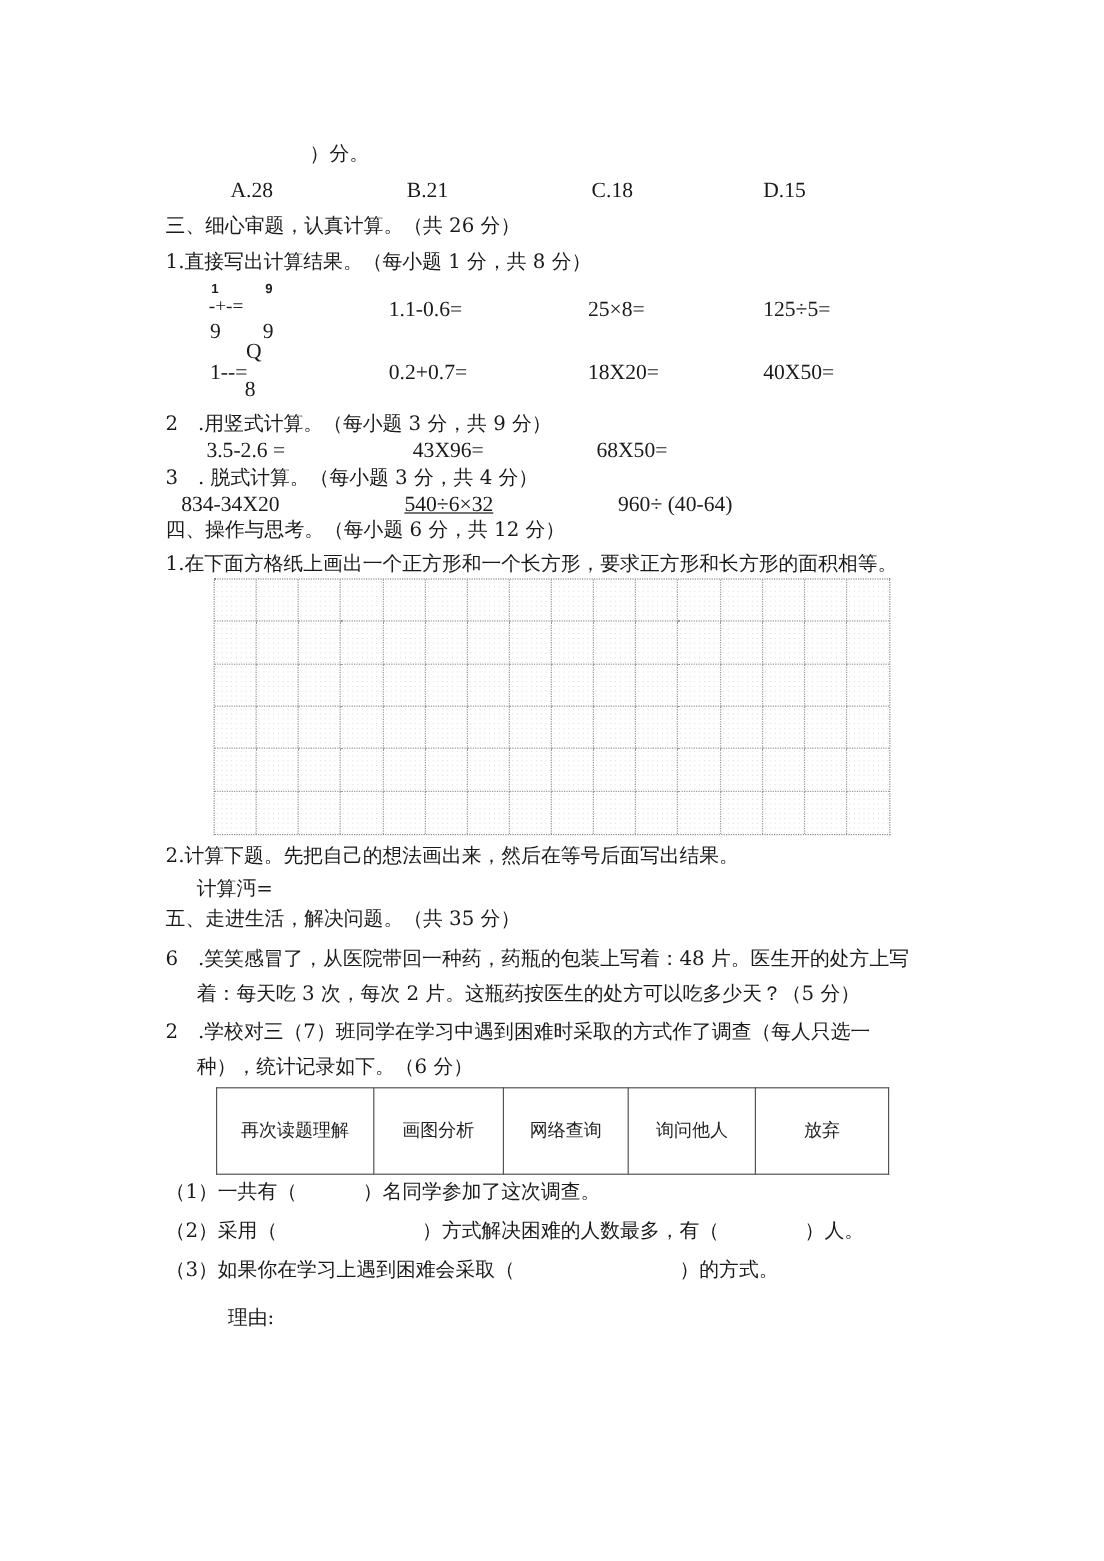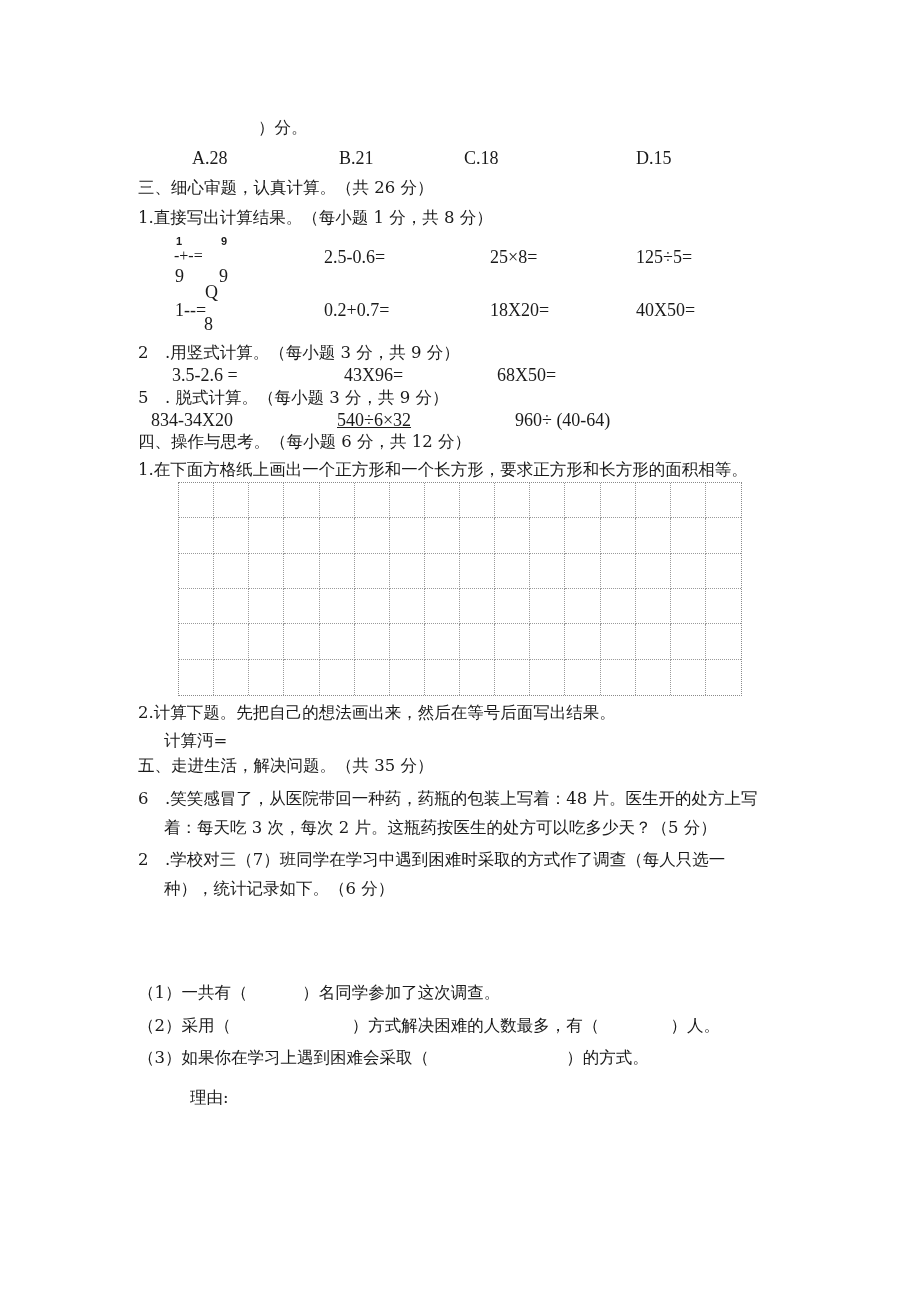--- a/index.html
+++ b/index.html
@@ -55,48 +55,48 @@
       margin-top: 2px;
     }
     .tally-small { display: inline-block; vertical-align: bottom; font-size: 20px; margin-top: 14px; margin-right: 6px; }
   </style>
 </head>
 <body>
 
 <div class="abs txt" style="left:258px; top:120px;">）分。</div>
 <div class="abs num" style="left:192px; top:149px;">A.28</div>
 <div class="abs num" style="left:339px; top:149px;">B.21</div>
-<div class="abs num" style="left:464px; top:149px;">C.18</div>
+<div class="abs num" style="left:493px; top:149px;">C.18</div>
 <div class="abs num" style="left:636px; top:149px;">D.15</div>
 
 <div class="abs txt" style="left:138px; top:180px;">三、细心审题，认真计算。（共 26 分）</div>
 <div class="abs txt" style="left:138px; top:210px;">1.直接写出计算结果。（每小题 1 分，共 8 分）</div>
 
 <div class="abs small-bold" style="left:176px; top:236px;">1</div>
 <div class="abs small-bold" style="left:221px; top:236px;">9</div>
 <div class="abs num" style="left:174px; top:248px; font-size:16px;">-+-=</div>
 <div class="abs num" style="left:175px; top:267px;">9</div>
 <div class="abs num" style="left:219px; top:267px;">9</div>
-<div class="abs num" style="left:324px; top:248px;">2.5-0.6=</div>
+<div class="abs num" style="left:324px; top:248px;">1.1-0.6=</div>
 <div class="abs num" style="left:490px; top:248px;">25×8=</div>
 <div class="abs num" style="left:636px; top:248px;">125÷5=</div>
 
 <div class="abs num" style="left:205px; top:283px;">Q</div>
 <div class="abs num" style="left:175px; top:301px;">1--=</div>
 <div class="abs num" style="left:204px; top:315px;">8</div>
 <div class="abs num" style="left:324px; top:301px;">0.2+0.7=</div>
 <div class="abs num" style="left:490px; top:301px;">18X20=</div>
 <div class="abs num" style="left:636px; top:301px;">40X50=</div>
 
 <div class="abs txt" style="left:138px; top:345px;">2 .用竖式计算。（每小题 3 分，共 9 分）</div>
 <div class="abs num" style="left:172px; top:366px;">3.5-2.6 =</div>
 <div class="abs num" style="left:344px; top:366px;">43X96=</div>
 <div class="abs num" style="left:497px; top:366px;">68X50=</div>
 
-<div class="abs txt" style="left:138px; top:390px;">5 . 脱式计算。（每小题 3 分，共 9 分）</div>
+<div class="abs txt" style="left:138px; top:390px;">3 . 脱式计算。（每小题 3 分，共 4 分）</div>
 <div class="abs num" style="left:151px; top:411px;">834-34X20</div>
 <div class="abs num" style="left:337px; top:411px;text-decoration:underline;">540÷6×32</div>
 <div class="abs num" style="left:515px; top:411px;">960÷ (40-64)</div>
 
 <div class="abs txt" style="left:138px; top:434px;">四、操作与思考。（每小题 6 分，共 12 分）</div>
 <div class="abs txt" style="left:138px; top:462px;">1.在下面方格纸上画出一个正方形和一个长方形，要求正方形和长方形的面积相等。</div>
 
 <div class="grid" id="grid">
     <div class="cell"></div>
     <div class="cell"></div>
@@ -200,19 +200,26 @@
 <div class="abs txt" style="left:164px; top:733px;">计算沔=</div>
 
 <div class="abs txt" style="left:138px; top:758px;">五、走进生活，解决问题。（共 35 分）</div>
 <div class="abs txt" style="left:138px; top:791px;">6 .笑笑感冒了，从医院带回一种药，药瓶的包装上写着：48 片。医生开的处方上写</div>
 <div class="abs txt" style="left:164px; top:820px;">着：每天吃 3 次，每次 2 片。这瓶药按医生的处方可以吃多少天？（5 分）</div>
 <div class="abs txt" style="left:138px; top:852px;">2 .学校对三（7）班同学在学习中遇到困难时采取的方式作了调查（每人只选一</div>
 <div class="abs txt" style="left:164px; top:881px;">种），统计记录如下。（6 分）</div>
 
 <table class="survey">
   <tbody>
+      <tr>
+    <th style="width:131px;">再次读题理解</th>
+    <th style="width:108px;">画图分析</th>
+    <th style="width:105px;">网络查询</th>
+    <th style="width:106px;">询问他人</th>
+    <th style="width:111px;">放弃</th>
+  </tr>
 </tbody>
   </table>
 
 <div class="abs txt" style="left:138px; top:985px;">（1）一共有（    ）名同学参加了这次调查。</div>
 <div class="abs txt" style="left:138px; top:1018px;">（2）采用（        ）方式解决困难的人数最多，有（     ）人。</div>
 <div class="abs txt" style="left:138px; top:1050px;">（3）如果你在学习上遇到困难会采取（         ）的方式。</div>
 <div class="abs txt" style="left:190px; top:1090px;">理由:</div>
 
 </body></html>

